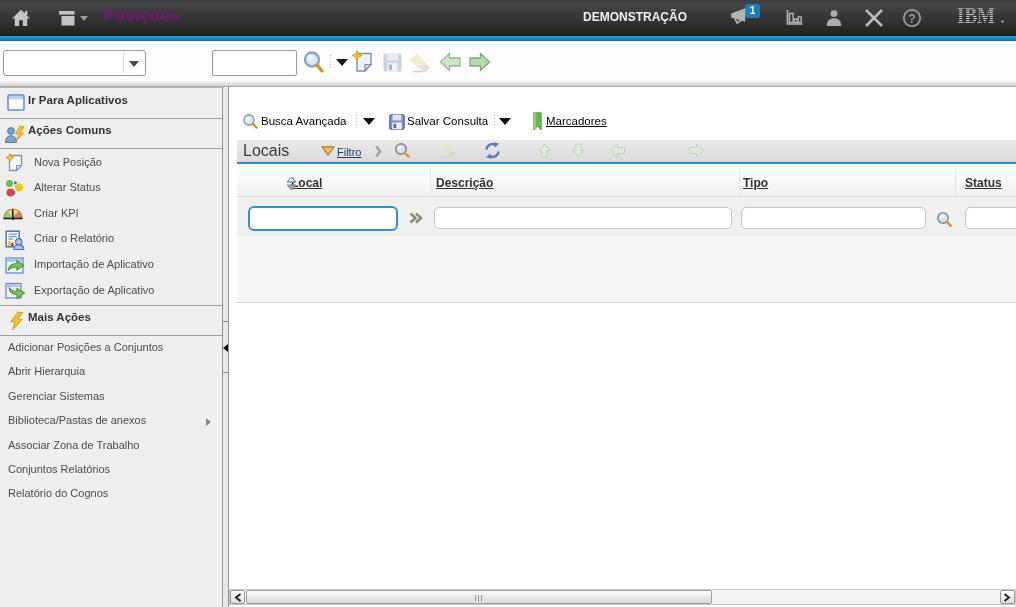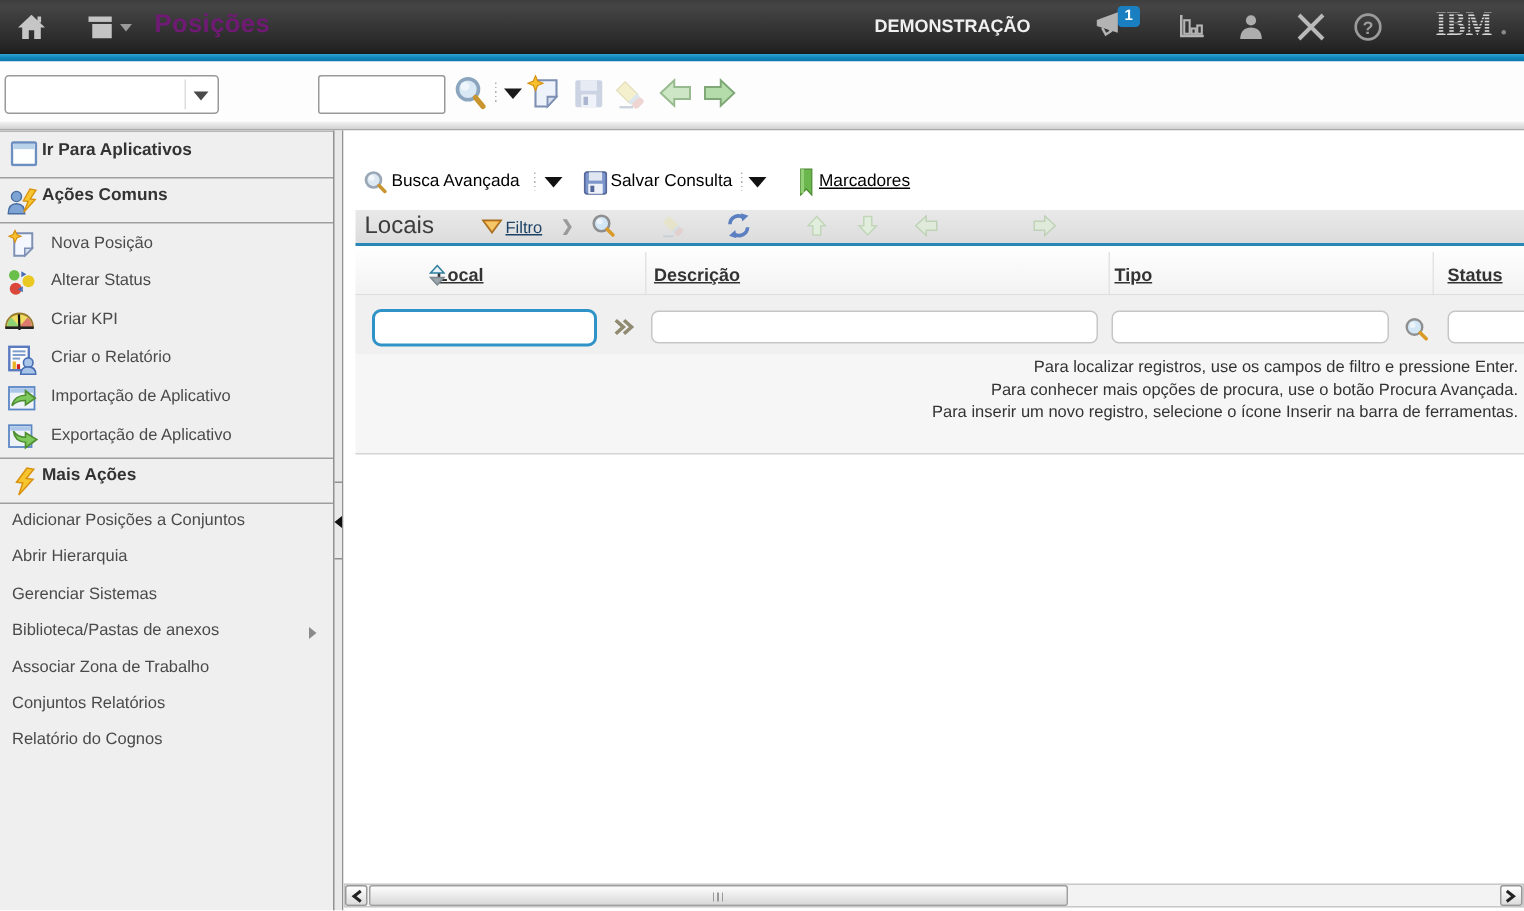--- a/index.html
+++ b/index.html
@@ -363,23 +363,20 @@
   <div class="finput" style="left:434px; width:298px;"></div>
   <div class="finput" style="left:741px; width:185px;"></div>
   <svg class="abs" style="left:936px;top:211px;" width="17" height="17" viewBox="0 0 17 17">
     <circle cx="7" cy="7" r="5.2" fill="#d2e6f5" stroke="#8f8f8f" stroke-width="1.6"></circle>
     <circle cx="5.8" cy="5.6" r="2" fill="#ecf4fa"></circle>
     <path d="M10.8 10.8 L14.8 14.8" stroke="#d99a26" stroke-width="2.4" stroke-linecap="round"></path>
   </svg>
   <div class="finput" style="left:965px; width:80px;"></div>
 
   <div class="abs" id="msgblock"></div>
-  <div class="abs" id="msg">Para localizar registros, use os campos de filtro e pressione Enter.<br>
-  Para conhecer mais opções de procura, use o botão Procura Avançada.<br>
-  Para inserir um novo registro, selecione o ícone Inserir na barra de ferramentas.</div>
 
   <div class="abs" id="hscroll">
     <div class="sbtn" style="left:0px;"></div>
     <svg class="abs" style="left:4px;top:3px;" width="8" height="9" viewBox="0 0 8 9">
       <path d="M6.5 1 L2 4.5 L6.5 8" fill="none" stroke="#222" stroke-width="2"></path>
     </svg>
     <div id="sthumb">
         <div class="grip"></div>
       </div>
     <div class="sbtn" style="right:0px;"></div>

